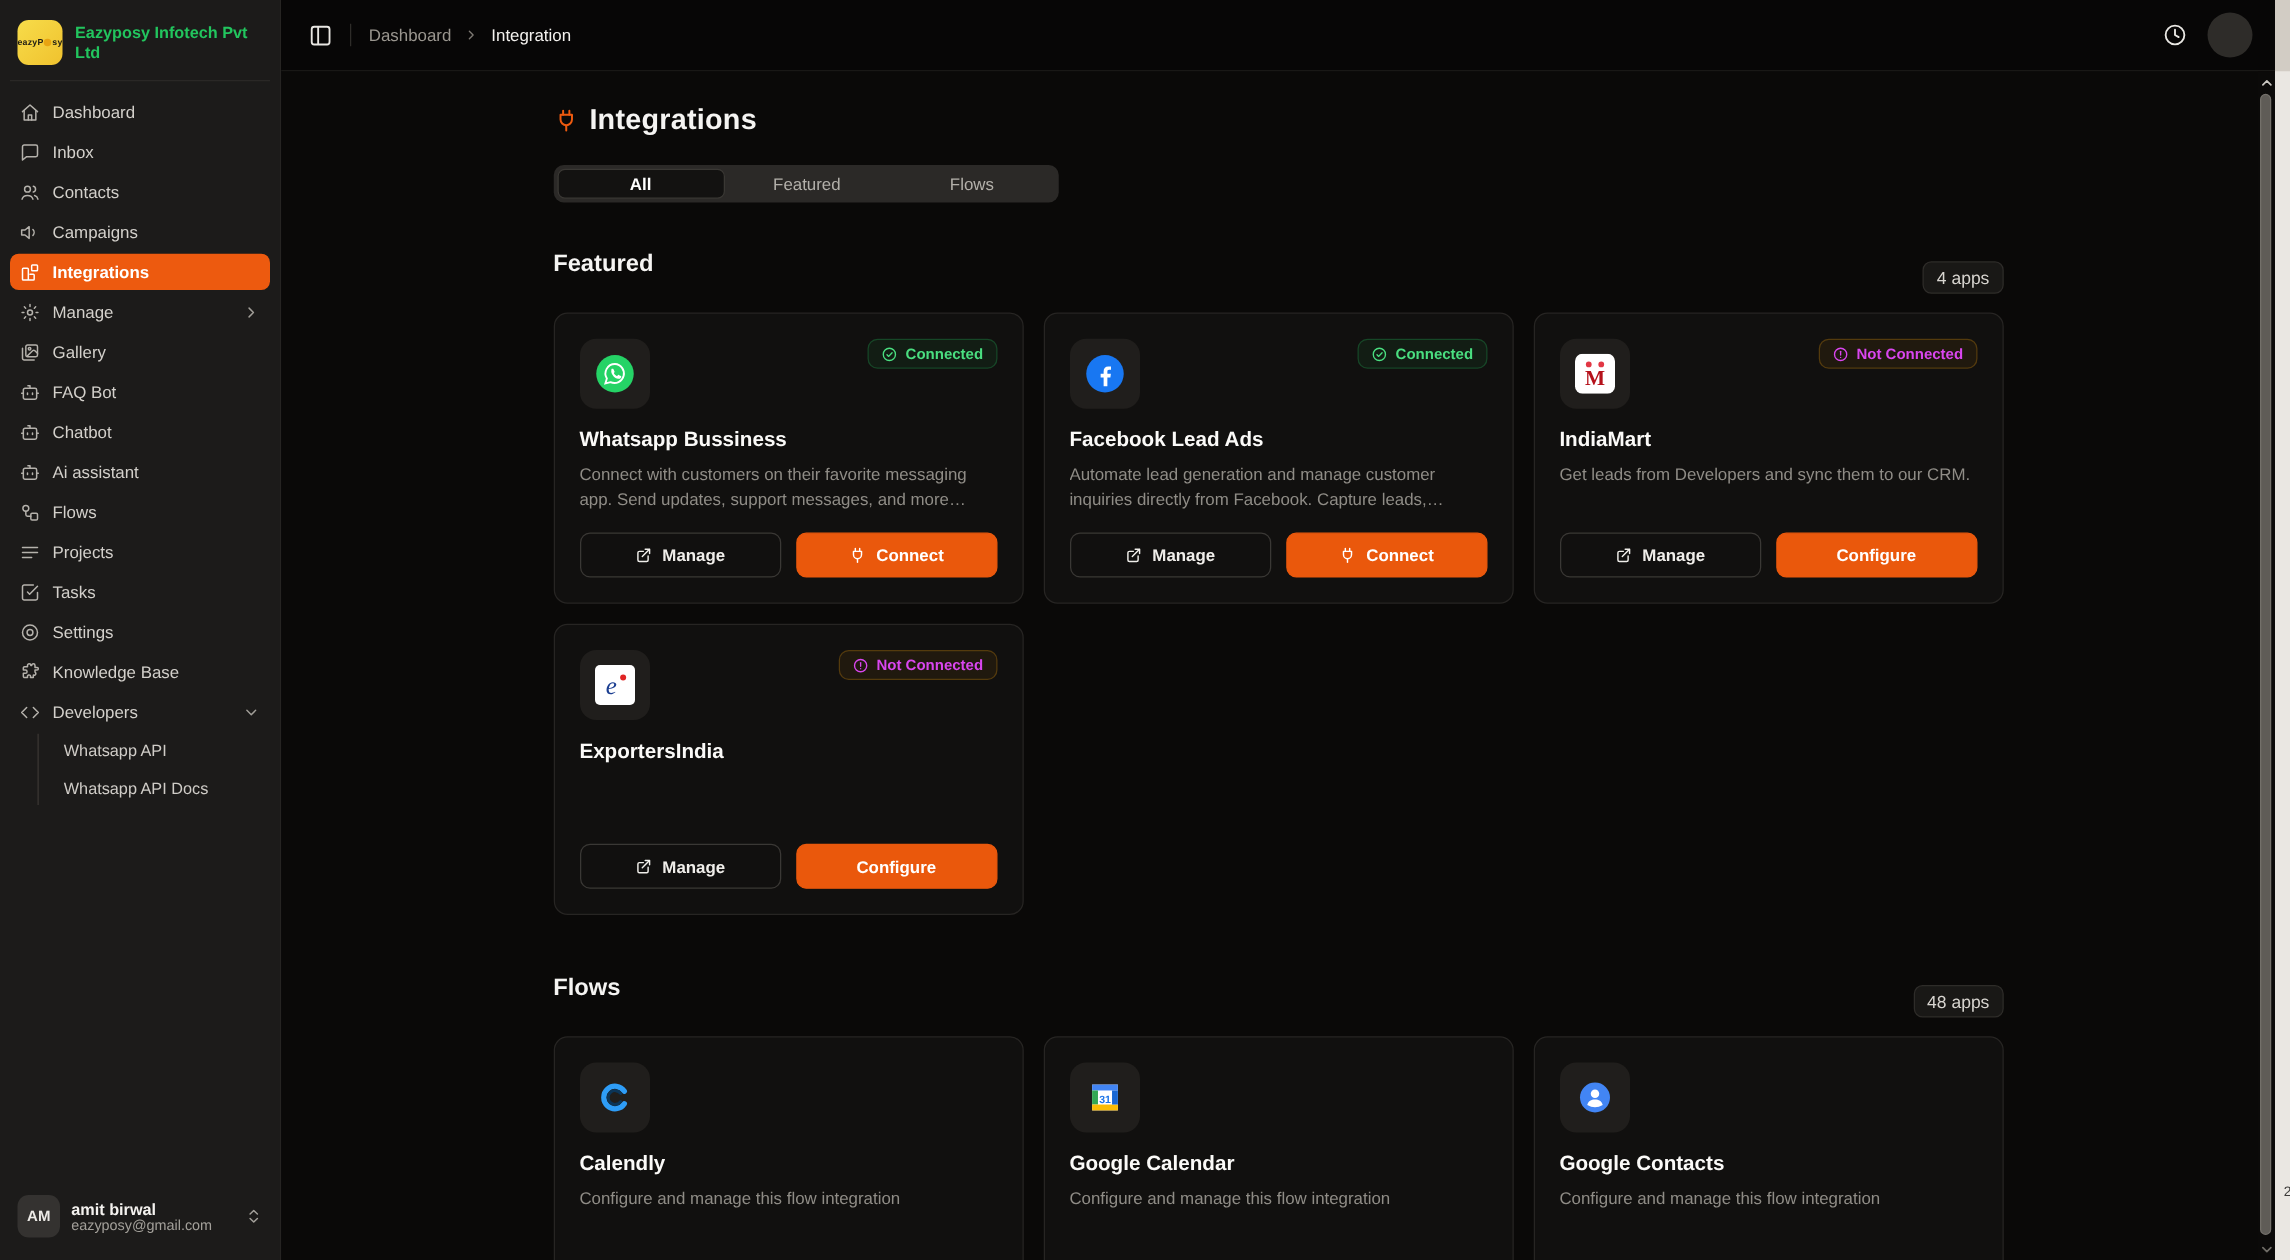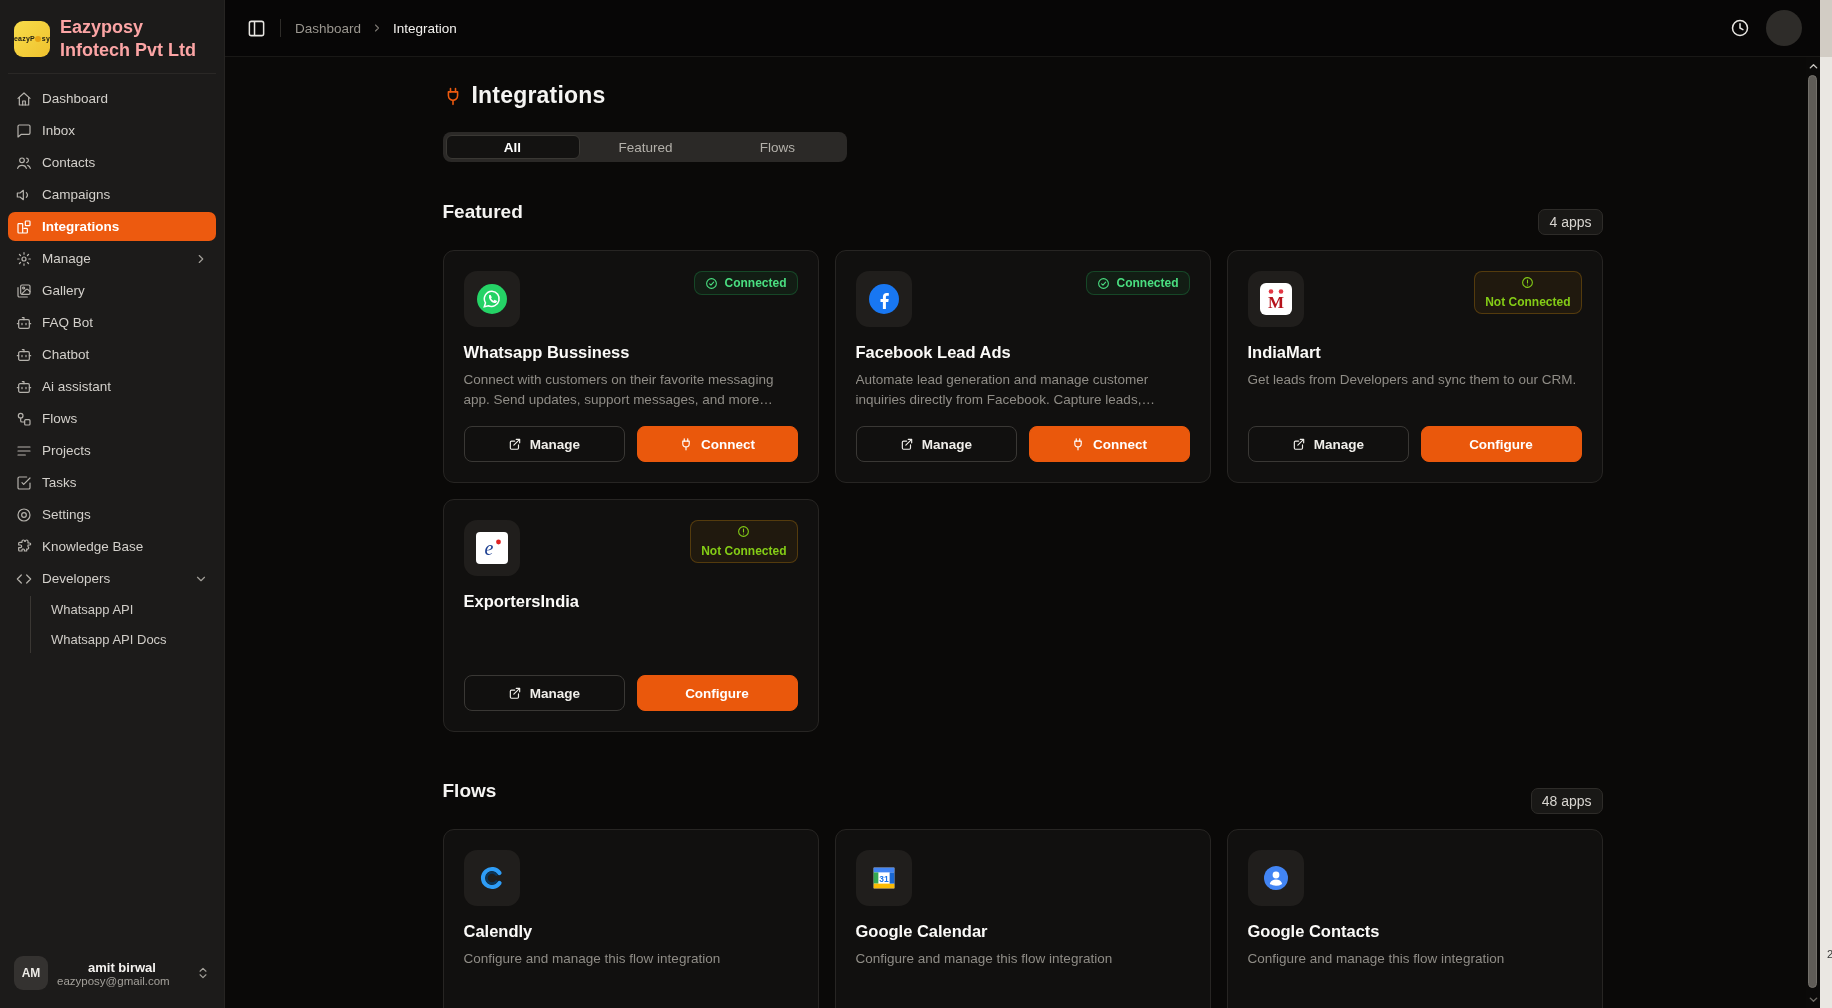--- a/index.html
+++ b/index.html
@@ -19,21 +19,21 @@
     padding:10px 8px;
   }
   .brand { display:flex; align-items:center; gap:10px; padding:6px 6px 12px 6px; border-bottom:1px solid #2a2826; }
   .brand-logo {
     width:36px; height:36px; border-radius:9px; flex:none;
     background:linear-gradient(135deg,#f7dc4a,#f0c22e);
     display:flex; align-items:center; justify-content:center;
     color:#232014; font-weight:bold; font-size:7px; letter-spacing:.2px;
   }
   .brand-logo .dot { display:inline-block; width:6px; height:6px; border-radius:50%; background:#e8a412; margin:0 .5px; vertical-align:middle;}
-  .brand-name { font-size:18px; font-weight:bold; line-height:1.25; color:#fca5a5; }
+  .brand-name { font-size:13px; font-weight:bold; line-height:1.25; color:#22c55e; }
 
   .nav { margin-top:10px; flex:1 1 auto; overflow:hidden; }
   .nav-item {
     display:flex; align-items:center; gap:10px;
     height:29px; padding:0 8px; border-radius:7px;
     color:#d3d0cb; font-size:13.5px; cursor:pointer;
     margin-bottom:3px;
   }
   .nav-item .nico { color:#b5b2ac; display:flex; }
   .nav-item .nlabel { flex:1; white-space:nowrap; }
@@ -49,21 +49,21 @@
   .side-user {
     display:flex; align-items:center; gap:9px;
     padding:8px 6px; border-radius:8px; cursor:pointer;
   }
   .side-avatar {
     width:34px; height:34px; border-radius:9px; background:#343230; flex:none;
     display:flex; align-items:center; justify-content:center;
     font-size:12px; font-weight:bold; color:#eceae6;
   }
   .side-user-meta { flex:1; min-width:0; }
-  .side-user-name { font-size:13px; font-weight:bold; color:#f4f2ef;text-align:center; }
+  .side-user-name { font-size:13px; font-weight:bold; color:#f4f2ef; }
   .side-user-email { font-size:11.5px; color:#a3a09a; white-space:nowrap; overflow:hidden; }
   .side-user .trail { color:#a3a09a; }
 
   
   .main { flex:1; height:100%; position:relative; margin-right:12px; background:#0a0908; }
   .topbar {
     height:57px; display:flex; align-items:center; gap:14px;
     padding:0 18px 0 22px; border-bottom:1px solid #191816; background:#070606;
   }
   .tb-toggle { color:#e8e6e2; display:flex; cursor:pointer; }
@@ -126,21 +126,21 @@
     width:56px; height:56px; border-radius:13px; background:#201e1c;
     display:flex; align-items:center; justify-content:center; flex:none;
   }
   .badge {
     position:absolute; top:20px; right:20px;
     display:flex; align-items:center; gap:6px;
     font-size:12px; font-weight:bold;
     padding:4px 10px; border-radius:8px;
   }
   .badge-green { color:#4ade80; background:rgba(34,197,94,.08); border:1px solid rgba(34,197,94,.25); }
-  .badge-orange { color:#84cc16; background:rgba(245,158,11,.07); border:1px solid rgba(245,158,11,.25);flex-direction:column; }
+  .badge-orange { color:#d946ef; background:rgba(245,158,11,.07); border:1px solid rgba(245,158,11,.25); }
   .card-title { margin-top:16px; font-size:16.5px; font-weight:bold; color:#fbfaf8; }
   .card-desc {
     margin-top:8px; font-size:13.5px; line-height:1.45; color:#8f8c86;
     display:-webkit-box; -webkit-line-clamp:2; -webkit-box-orient:vertical; overflow:hidden;
   }
   .card.flow .card-desc { -webkit-line-clamp:1; }
   .card-actions { margin-top:auto; display:flex; gap:12px; }
   .btn {
     flex:1; height:36px; border-radius:8px; cursor:pointer;
     display:flex; align-items:center; justify-content:center; gap:8px;

